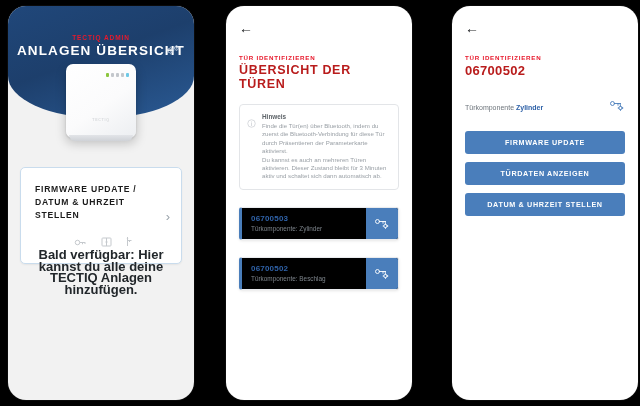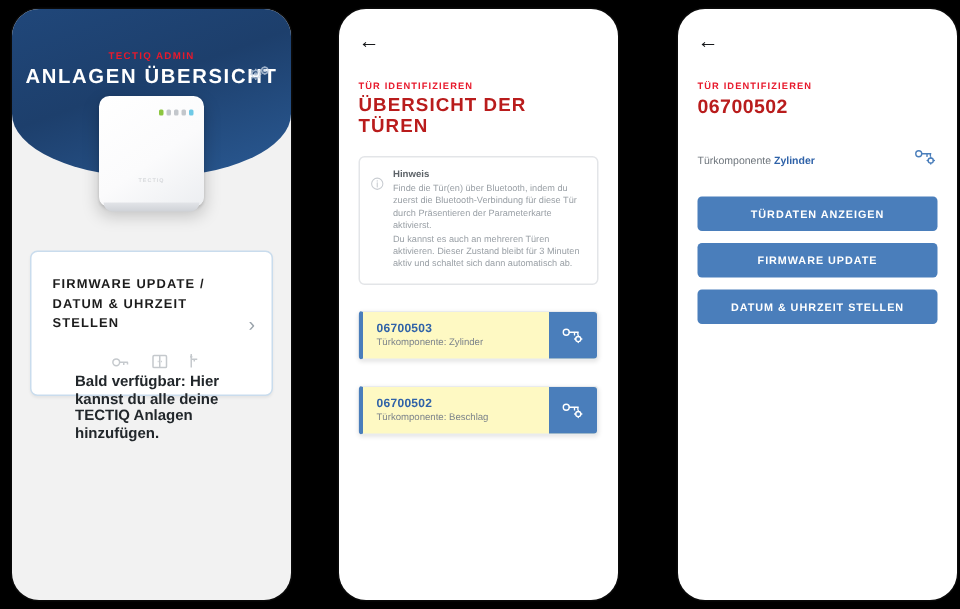--- a/index.html
+++ b/index.html
@@ -115,25 +115,25 @@
     color: #9aa3ab;
     font-size: 13px;
     font-weight: 300;
   }
   .fw-icons {
     display: flex; justify-content: center; align-items: center;
     gap: 13px; margin-top: 11px;
   }
   .note {
     position: absolute; left: 16px; right: 16px; top: 243px;
+    text-align: center;
     color: #22272b;
-    font-size: 10px;
+    font-size: 13px;
     font-weight: bold;
     line-height: 11.5px;
-    margin-left: 26px;
   }
 
   
   .scr-pad { padding: 13px 13px 0 13px; }
   .back-arrow {
     font-size: 14px;
     color: #17191c;
     line-height: 1;
     display: inline-block;
     width: 18px;
@@ -177,21 +177,21 @@
     line-height: 8.4px;
     white-space: pre-line;
   }
 
   
   .door-list { margin-top: 17px; }
   .door-card {
     position: relative;
     display: flex;
     align-items: stretch;
-    background: #fef9c3;
+    background: #000000;
     border: 1px solid #e9ebee;
     border-left: 3px solid #4a7ebb;
     border-radius: 3px;
     margin-bottom: 17px;
     box-shadow: 0 1px 3px rgba(0,0,0,0.10);
     min-height: 33px;
   }
   .door-info { flex: 1 1 auto; padding: 6px 8px 6px 9px; }
   .door-id {
     color: #2f62a8;
@@ -401,20 +401,20 @@
               <circle cx="7" cy="9" r="4"></circle>
               <path d="M11 9h12M18 9v3.5M22.5 9v3"></path>
               <circle cx="23" cy="18" r="3.4"></circle>
               <path d="M23 13.2v1.4M23 21.4v1.4M18.2 18h1.4M26.4 18h1.4"></path>
             </g>
           </svg>
         </span>
       </div>
 
       <div class="btn-stack">
+        <button class="blue-btn">FIRMWARE UPDATE</button>
         <button class="blue-btn">TÜRDATEN ANZEIGEN</button>
-        <button class="blue-btn">FIRMWARE UPDATE</button>
         <button class="blue-btn">DATUM &amp; UHRZEIT STELLEN</button>
       </div>
     </div>
   </div>
 
 </div>
 
 </body></html>

